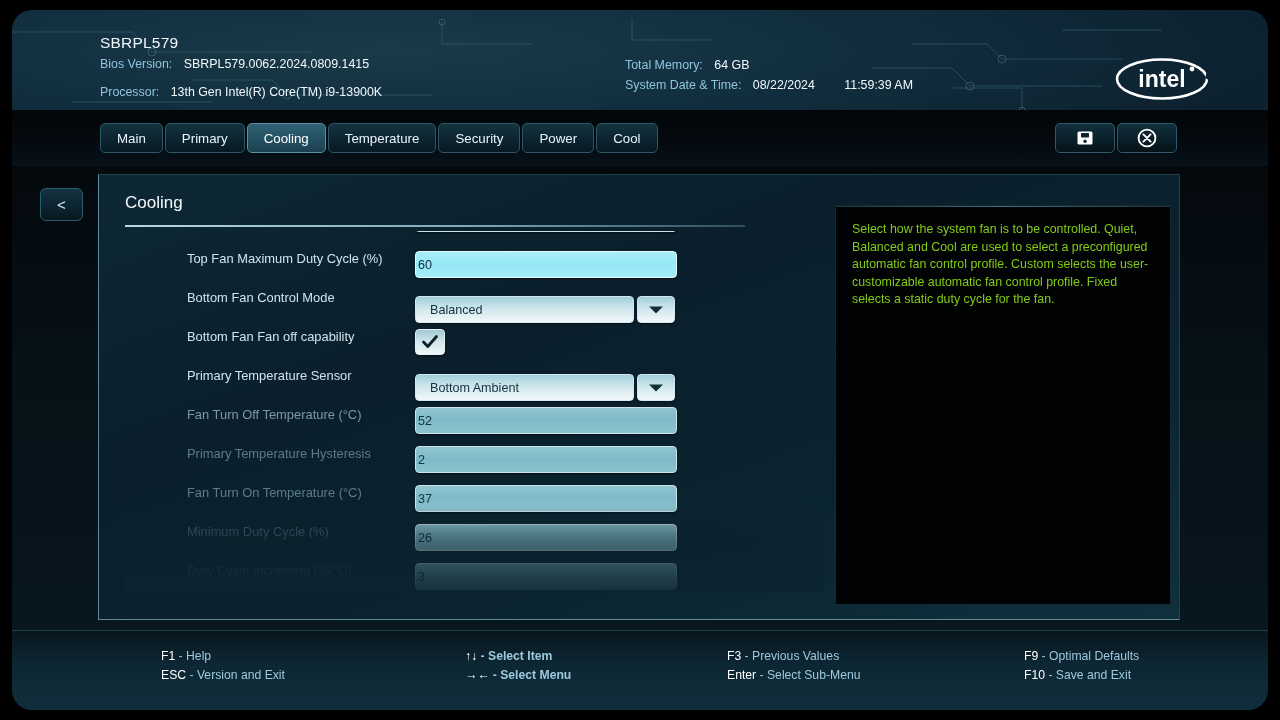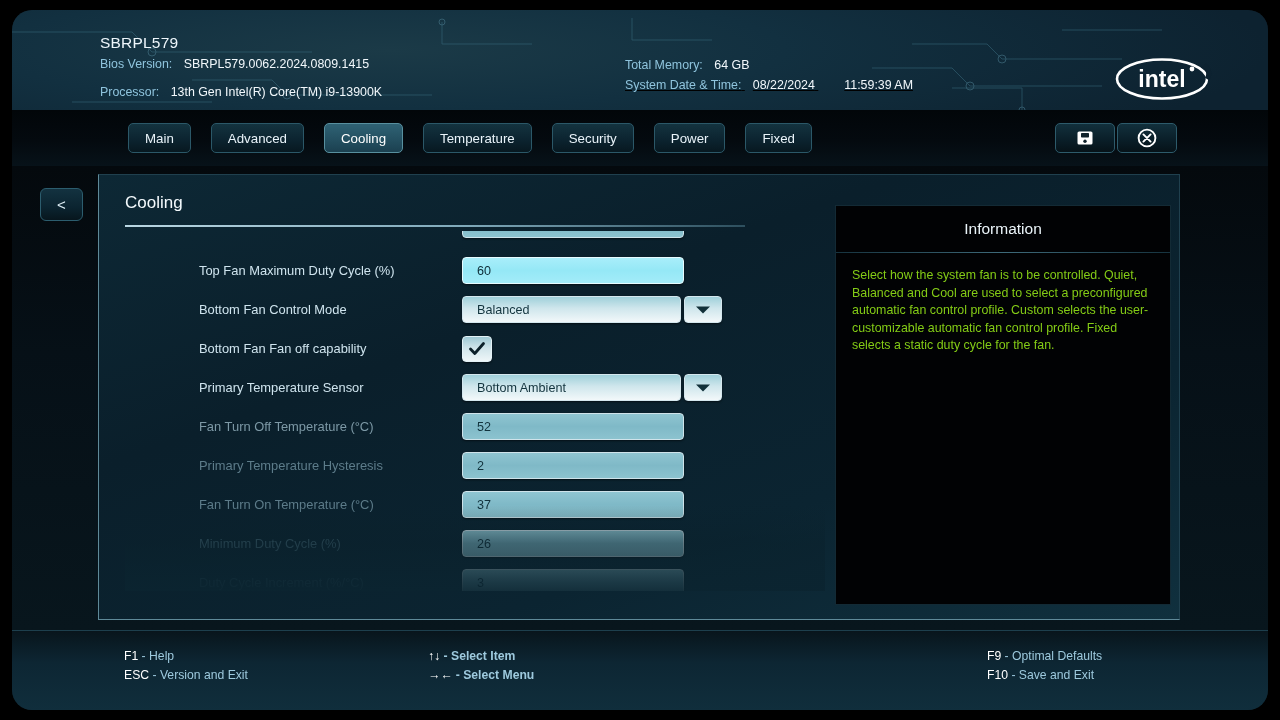--- a/index.html
+++ b/index.html
@@ -31,33 +31,33 @@
   .hdr-title {
     position: absolute; left: 88px; top: 24px;
     font-size: 15.5px; color: #eef6fb; letter-spacing: .2px;
   }
   .hdr-row { position: absolute; font-size: 12.4px; white-space: nowrap; }
   .hdr-lbl { color: #8fc4dd; }
   .hdr-val { color: #f2f8fc; }
   .r-bios { left: 88px; top: 47px; }
   .r-proc { left: 88px; top: 75px; }
   .r-mem  { left: 613px; top: 48px; }
-  .r-date { left: 613px; top: 68px; text-decoration: underline; }
+  .r-date { left: 613px; top: 68px; }
   .hdr-val.sp { margin-left: 8px; }
   .hdr-val.sp2 { margin-left: 26px; }
 
   .intel-logo { position: absolute; left: 1100px; top: 45px; width: 100px; height: 48px; }
 
   
   .tabbar {
     position: absolute; left: 0; top: 100px;
     width: 1256px; height: 56px;
     background: linear-gradient(180deg, #020609 0%, #040a0f 55%, #071219 100%);
   }
-  .tabs { position: absolute; left: 88px; top: 13px; display: flex; gap: 20px; margin-left: 28px; }
+  .tabs { position: absolute; left: 88px; top: 13px; display: flex; gap: 2px; }
   .tab {
     height: 30px; padding: 0 16px;
     display: flex; align-items: center; justify-content: center;
     font-size: 13.3px; color: #e9f3f9;
     background: linear-gradient(180deg, #14333f 0%, #0c2430 55%, #071820 100%);
     border: 1px solid #2b5868;
     border-radius: 5px;
     cursor: pointer; white-space: nowrap;
   }
   .tab.active {
@@ -110,41 +110,41 @@
     background: linear-gradient(90deg, #b9d6e2 0%, #7fa9ba 55%, #2d4f5e 100%);
   }
 
   
   .list-clip {
     position: absolute; left: 26px; top: 56px;
     width: 660px; height: 360px;
     overflow: hidden;
   }
   .row {
-    position: absolute; left: 12px; width: 660px; height: 39.2px;
-    display: flex; align-items: center; gap: 35px;
+    position: absolute; left: 0; width: 660px; height: 39.2px;
+    display: flex; 
   }
   .row-label {
     width: 290px; padding-left: 62px;
     font-size: 12.9px; color: #cfe4ee; white-space: nowrap;
   }
   .row-label.dim1 { color: #7d99a6; }
   .row-label.dim2 { color: #5d7c8a; }
   .row-label.dim3 { color: #3f606e; }
   .row-label.dim4 { color: #2a4b58; }
 
   .ctrl { position: relative; }
 
   .field {
-    width: 222px; height: 27px;
+    width: 262px; height: 27px;
     border-radius: 4px;
     border: 1px solid #cfe3ea;
     background: linear-gradient(180deg, #8fc5d1 0%, #7fb9c7 50%, #8cc3cf 100%);
     display: flex; align-items: center;
-    padding-left: 14px;
+    padding-left: 2px;
     font-size: 12.6px; color: #12333d;
     box-shadow: 0 1px 2px rgba(0,0,0,.5);
     cursor: pointer;
   }
   .field.focused {
     background: linear-gradient(180deg, #a8eefa 0%, #95e8f6 50%, #a3ecf9 100%);
     border-color: #e6fbff;
     color: #0d2c36;
   }
 
@@ -217,21 +217,21 @@
     padding: 14px 16px; font-size: 12.4px; line-height: 1.42; color: #84cc16;
   }
 
   
   .footer {
     position: absolute; left: 0; top: 620px;
     width: 1256px; height: 80px;
     background: linear-gradient(180deg, #08151c 0%, #0d2633 40%, #102e3c 100%);
     border-top: 1px solid #1d3f4d;
   }
-  .fcol { position: absolute; top: 16px; font-size: 12.2px; line-height: 19px; white-space: nowrap; }
+  .fcol { position: absolute; top: 16px; font-size: 12.2px; line-height: 19px; white-space: nowrap; margin-left: 37px; }
   .fc1 { left: 112px; } .fc2 { left: 416px; font-weight: bold; } .fc3 { left: 678px; } .fc4 { left: 975px; }
   .fk { color: #ffffff; }
   .fd { color: #9dc9dd; }
 </style>
 </head>
 <body>
 
 <div id="app">
 
   <div class="header">
@@ -288,36 +288,36 @@
       <circle cx="80" cy="14" r="2.4" fill="#ffffff"></circle>
     </svg>
   </div>
 
   <div class="tabbar">
     <div class="tabs">
       <div class="tab">
           <span>Main</span>
         </div>
       <div class="tab">
-          <span>Advanced</span>
+          <span>Primary</span>
         </div>
       <div class="tab active">
           <span>Cooling</span>
         </div>
       <div class="tab">
           <span>Temperature</span>
         </div>
       <div class="tab">
           <span>Security</span>
         </div>
       <div class="tab">
           <span>Power</span>
         </div>
       <div class="tab">
-          <span>Fixed</span>
+          <span>Cool</span>
         </div>
     </div>
 
     <div class="hdr-actions">
       <div class="act-btn">
         <svg width="20" height="18" viewBox="0 0 20 18">
           <rect x="2.5" y="2.5" width="15" height="13" rx="1.6" fill="#ffffff"></rect>
           <rect x="6" y="4" width="8" height="4.6" rx="0.8" fill="#11232c"></rect>
           <circle cx="10" cy="12.2" r="1.7" fill="#11232c"></circle>
         </svg>
@@ -453,36 +453,39 @@
         </div>
         <div class="sc-thumb"></div>
         <div class="sc-arrow sc-down">
           <svg width="20" height="13" viewBox="0 0 20 13">
               <path d="M2 2 L10 10 L18 2" fill="none" stroke="#bfdce7" stroke-width="2.4" stroke-linecap="round" stroke-linejoin="round"></path>
             </svg>
         </div>
       </div>
 
       <div class="info">
-        <div class="info-title">Information</div>
         <div class="info-rule"></div>
         <div class="info-body">Select how the system fan is to be controlled. Quiet, Balanced and Cool are used to select a preconfigured automatic fan control profile. Custom selects the user-customizable automatic fan control profile. Fixed selects a static duty cycle for the fan.</div>
       </div>
     </div>
   </div>
 
   <div class="footer">
     <div class="fcol fc1">
       <div><span class="fk">F1</span><span class="fd"> - Help</span></div>
       <div><span class="fk">ESC</span><span class="fd"> - Version and Exit</span></div>
     </div>
     <div class="fcol fc2">
       <div><span class="fk">↑↓</span><span class="fd"> - Select Item</span></div>
       <div><span class="fk">→←</span><span class="fd"> - Select Menu</span></div>
     </div>
+    <div class="fcol fc3">
+      <div><span class="fk">F3</span><span class="fd"> - Previous Values</span></div>
+      <div><span class="fk">Enter</span><span class="fd"> - Select Sub-Menu</span></div>
+    </div>
     <div class="fcol fc4">
       <div><span class="fk">F9</span><span class="fd"> - Optimal Defaults</span></div>
       <div><span class="fk">F10</span><span class="fd"> - Save and Exit</span></div>
     </div>
 
   </div>
 
 </div>
 
 </body></html>

